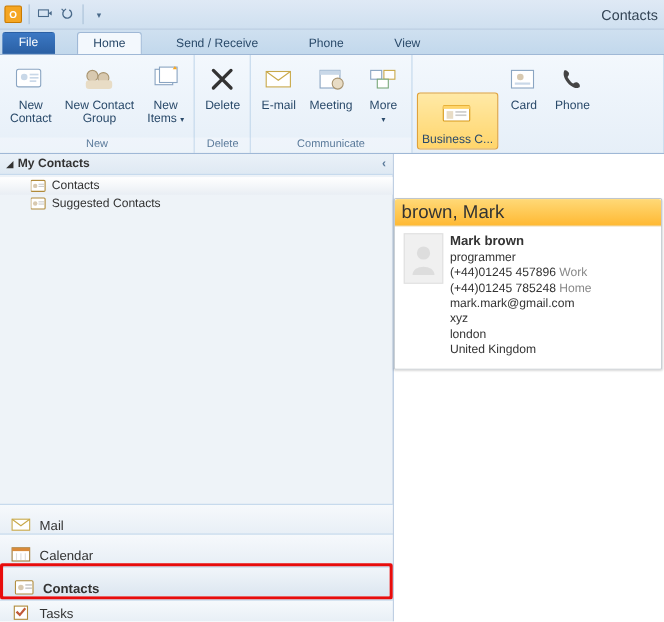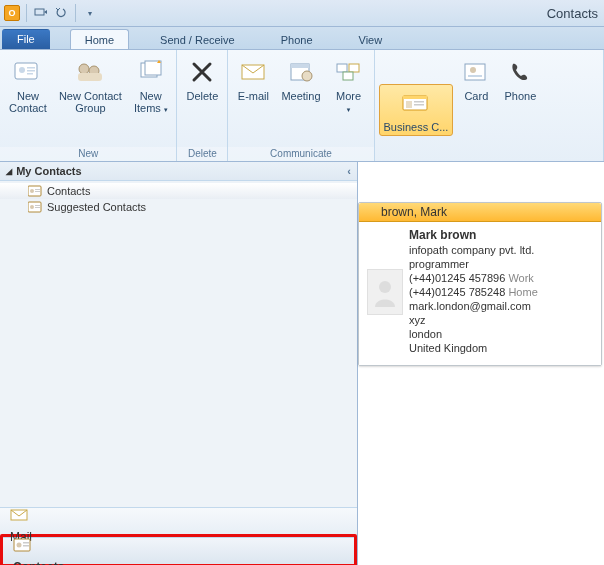--- a/index.html
+++ b/index.html
@@ -13,21 +13,21 @@
 .titlebar .sep { width:1px; height:18px; background:#a9c1d8; margin:0 2px;}
 .titlebar .title { margin-left: auto; font-size: 13px; color: #345; padding-right:2px; }
 
 
 .tabbar { height: 23px; background: linear-gradient(#cfe0f0, #c2d8ec); display: flex; align-items: flex-end; padding-left: 2px; border-bottom: 1px solid #9fb8d6; gap: 16px; }
 .tab { padding: 4px 14px 3px; font-size: 11px; color: #2a4a6a; cursor: default; border: 1px solid transparent; border-bottom: none; }
 .tab.file { background: linear-gradient(#3b78c4, #2a5fa3); color:#fff; border-radius:3px 3px 0 0; margin-right:4px; padding:3px 14px 4px;}
 .tab.active { background: #f3f8fd; border-color:#9fb8d6; border-radius:3px 3px 0 0; }
 
 
-.ribbon { height: 112px; background: linear-gradient(#f3f8fd, #e6eff8); border-bottom: 1px solid #9fb8d6; display: flex; }
+.ribbon { height: 90px; background: linear-gradient(#f3f8fd, #e6eff8); border-bottom: 1px solid #9fb8d6; display: flex; }
 .group { border-right: 1px solid #c2d8ec; display: flex; flex-direction: column; }
 .group-body { flex: 1; display: flex; align-items: flex-start; padding: 3px 4px 0; gap: 2px;}
 .group-label { text-align: center; font-size: 10px; color: #5a7a9a; padding: 1px 0 2px; background: rgba(255,255,255,0.3); }
 .rb-btn { display:flex; flex-direction:column; align-items:center; justify-content:flex-start; padding: 2px 4px; min-width: 42px; text-align:center; cursor:default; border:1px solid transparent; border-radius:3px;}
 .rb-btn.selected { background: linear-gradient(#ffe9a6, #ffd56b); border:1px solid #e0a23b; }
 .rb-btn .ico { width:32px; height:32px; display:flex; align-items:center; justify-content:center; margin-bottom:2px;}
 .rb-btn .lbl { font-size:11px; line-height:12px; color:#2a4a6a; white-space:pre-line; }
 .rb-btn .drop { font-size:7px; color:#2a4a6a;}
 
 
@@ -38,29 +38,29 @@
 
 .nav-head { background: linear-gradient(#eaf1f8, #dfe9f3); border-bottom: 1px solid #c2d8ec; padding: 3px 6px; font-weight: bold; font-size:11px; display:flex; align-items:center; gap:4px; color:#333;}
 .nav-head .collapse { margin-left:auto; color:#5a7a9a;}
 .tree { padding: 2px 0 4px; font-size:11px;}
 .tree-item { padding: 2px 6px 2px 28px; display:flex; align-items:center; gap:5px; cursor:default; }
 .tree-item.sel { background: linear-gradient(#fff, #e9eef4);}
 .tree-item .tico { width:14px; height:12px; display:inline-block;}
 
 
 .bottom-nav { margin-top:auto; }
-.bn-item { height: 27px; display:flex; align-items:flex-start; gap:8px; padding:0 10px; border-top:1px solid #c2d8ec; background: linear-gradient(#f6f9fc, #e8eff6); font-size:12px; cursor:default;flex-direction:column;}
+.bn-item { height: 27px; display:flex; align-items:flex-end; gap:8px; padding:0 10px; border-top:1px solid #c2d8ec; background: linear-gradient(#f6f9fc, #e8eff6); font-size:12px; cursor:default;}
 .bn-item.active { background: linear-gradient(#f1f5fa, #dce6f0); font-weight:bold;}
 .bn-item .bico { width:18px; height:16px; display:flex; align-items:center; justify-content:center;}
 .highlight-box { border: 3px solid #e80c0c; border-radius:2px; }
 
 
 .card { width: 244px; margin-left: 0; border: 1px solid #bfc6cc; border-radius: 2px; box-shadow: 0 1px 2px rgba(0,0,0,0.15); }
-.card-head { background: linear-gradient(#ffd977, #ffb933); border-bottom:1px solid #d79a1a; padding: 2px 22px; font-size:12px; color:#333; border-radius:2px 2px 0 0;}
-.card-body { display:flex; padding: 6px 8px 10px; background:#fff;align-items:center;}
+.card-head { background: linear-gradient(#ffd977, #ffb933); border-bottom:1px solid #d79a1a; padding: 2px 6px; font-size:17px; color:#333; border-radius:2px 2px 0 0;}
+.card-body { display:flex; padding: 6px 8px 10px; background:#fff;}
 .card-photo { width:36px; height:46px; background:#f0f0f0; margin-right:6px; border:1px solid #e0e0e0; display:flex; align-items:center; justify-content:center; color:#bbb;}
 .card-details { font-size:11px; line-height:14px; color:#333;}
 .card-details .name { font-weight:bold; font-size:12px; margin-bottom:1px;}
 .card-details .muted { color:#888;margin-top:41px;}
 
 svg { display:block;}
 </style>
 </head>
 <body>
 
@@ -256,20 +256,32 @@
 
     <div class="bottom-nav">
       <div class="bn-item">
         <span class="bico">
           <svg width="18" height="14" viewBox="0 0 18 14">
               <rect x="1" y="2" width="16" height="10" fill="#fff" stroke="#c9a94a"></rect>
               <path d="M1 2 L9 8 L17 2" fill="none" stroke="#c9a94a"></path>
             </svg>
         </span>
         <span>Mail</span>
+      </div>
+      <div class="bn-item">
+        <span class="bico">
+          <svg width="18" height="14" viewBox="0 0 18 14">
+              <rect x="1" y="1" width="16" height="12" fill="#fff" stroke="#a07c3a"></rect>
+              <rect x="1" y="1" width="16" height="3" fill="#d88a3a"></rect>
+              <line x1="5" y1="6" x2="5" y2="12" stroke="#ddd"></line>
+              <line x1="9" y1="6" x2="9" y2="12" stroke="#ddd"></line>
+              <line x1="13" y1="6" x2="13" y2="12" stroke="#ddd"></line>
+            </svg>
+        </span>
+        <span>Calendar</span>
       </div>
       <div class="highlight-box">
         <div class="bn-item active">
           <span class="bico">
             <svg width="18" height="14" viewBox="0 0 18 14">
                 <rect x="1" y="1" width="16" height="12" rx="1" fill="#fff" stroke="#b08a3a"></rect>
                 <circle cx="6" cy="7" r="2.5" fill="#d8c9b0"></circle>
                 <rect x="10" y="4" width="6" height="1.5" fill="#ccc"></rect>
                 <rect x="10" y="7" width="6" height="1.5" fill="#ccc"></rect>
               </svg>
@@ -294,25 +306,24 @@
       <div class="card-head">brown, Mark</div>
       <div class="card-body">
         <div class="card-photo">
           <svg width="24" height="30" viewBox="0 0 24 30">
               <circle cx="12" cy="10" r="6" fill="#ddd"></circle>
               <path d="M2 30 C2 20 22 20 22 30 Z" fill="#ddd"></path>
             </svg>
         </div>
         <div class="card-details">
           <div class="name">Mark brown</div>
-          <div>infopath company pvt. ltd.</div>
           <div>programmer</div>
           <div><span>(+44)01245 457896</span> <span class="muted">Work</span></div>
           <div><span>(+44)01245 785248</span> <span class="muted">Home</span></div>
-          <div>mark.london@gmail.com</div>
+          <div>mark.mark@gmail.com</div>
           <div>xyz</div>
           <div>london</div>
           <div>United Kingdom</div>
         </div>
       </div>
     </div>
   </div>
 </div>
 
 </body></html>

